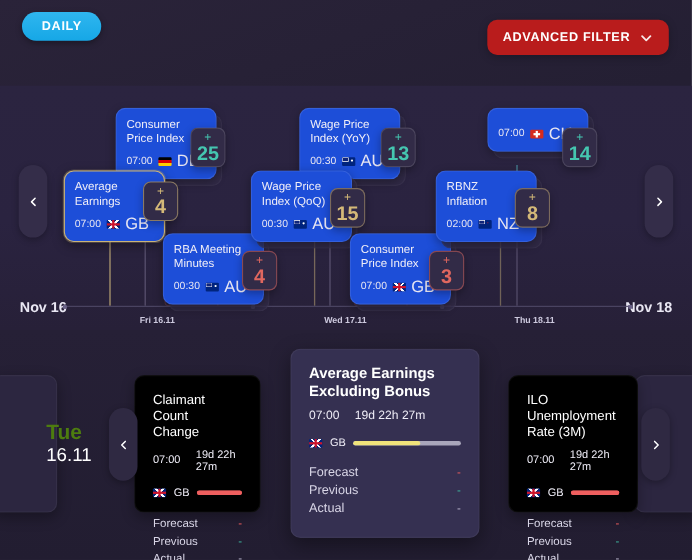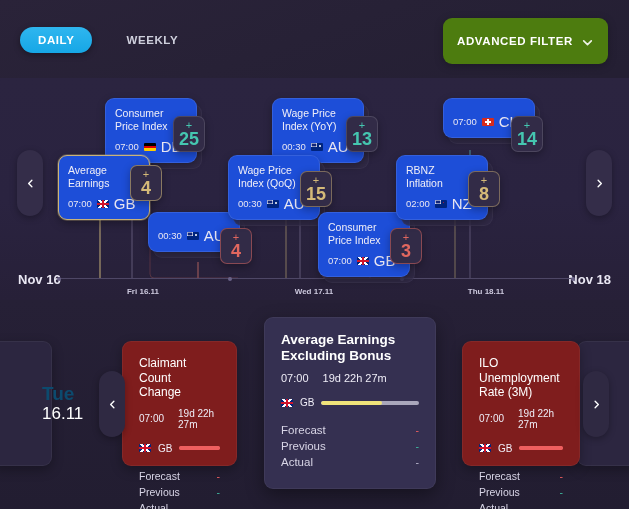--- a/index.html
+++ b/index.html
@@ -12,34 +12,34 @@
     background: #241f33;
     background: linear-gradient(160deg, #2a2339 0%, #241f33 40%, #241c2e 100%);
     position: relative;
     color: #ffffff;
   }
 
   
   .topbar {
     position: absolute; left: 0; top: 0; width: 629px; height: 78px;
   }
-  .seg-group { position: absolute; left: 20px; top: 27px; display: flex; align-items: center; gap: 16px; }
+  .seg-group { position: absolute; left: 20px; top: 11px; display: flex; align-items: center; gap: 16px; }
   .seg-btn {
     font-size: 11.5px; font-weight: bold; letter-spacing: 0.6px;
     color: #cfd0dd; padding: 7px 18px; border-radius: 14px; cursor: pointer;
     white-space: nowrap;
   }
   .seg-btn.active {
     background: linear-gradient(180deg,#2fb6ef 0%, #16a7e6 100%);
     color: #ffffff; box-shadow: 0 2px 6px rgba(0,0,0,.35);
   }
   .filter-btn {
     position: absolute; right: 21px; top: 18px;
-    width: 165px; height: 46px; border-radius: 9px;
-    background: #4d7c0f;
+    width: 165px; height: 32px; border-radius: 9px;
+    background: #b91c1c;
     display: flex; align-items: center; justify-content: space-between;
     padding: 0 14px; cursor: pointer;
     box-shadow: 0 2px 8px rgba(0,0,0,.25);
   }
   .filter-btn .lbl { font-size: 11.5px; font-weight: bold; letter-spacing: 0.6px; color: #ffffff; }
   .chev { width: 13px; height: 13px; opacity: .9; }
 
   
   .timeline-panel {
     position: absolute; left: 0; top: 78px; width: 629px; height: 222px;
@@ -105,34 +105,34 @@
   .axis-cap.end { right: 18px; }
   .axis-dot { position: absolute; width: 4px; height: 4px; border-radius: 50%; background: #6a6288; top: 6.5px; }
   .axis-tick { position: absolute; font-size: 8px; font-weight: bold; color: #cdc9de; top: 17px; transform: translateX(-50%); white-space: nowrap; }
 
   
   .bottom {
     position: absolute; left: 0; top: 300px; width: 629px; height: 209px;
     background: linear-gradient(180deg,#262036 0%, #221d31 100%);
   }
   .daylabel { position: absolute; left: 42px; top: 383px; text-align: left; z-index: 30; }
-  .daylabel .d1 { font-size: 19px; font-weight: bold; color: #0c4a6e; line-height: 21px; }
+  .daylabel .d1 { font-size: 19px; font-weight: bold; color: #4d7c0f; line-height: 21px; }
   .daylabel .d2 { font-size: 17px; font-weight: 400; color: #ffffff; line-height: 19px; }
 
   .bt-nav {
     position: absolute; width: 26px; height: 66px; border-radius: 13px;
     background: #2f2942; display: flex; align-items: center; justify-content: center;
     cursor: pointer; z-index: 35; box-shadow: 0 2px 7px rgba(0,0,0,.3);
   }
   .bt-nav.left { left: 99px; top: 371px; }
   .bt-nav.right { right: 20px; top: 371px; }
   .bt-nav svg { width: 11px; height: 11px; }
 
   .dcard {
-    position: absolute; border-radius: 9px; background: #7f1d1d;
+    position: absolute; border-radius: 9px; background: #000000;
     border: 1px solid rgba(255,255,255,.05);
     box-shadow: 0 4px 12px rgba(0,0,0,.3);
     padding: 14px 16px 14px 16px; z-index: 28;
   }
   .dcard.behind { z-index: 26; background: #2c2640; }
   .dcard.center {
     background: #353051; z-index: 32;
     box-shadow: 0 6px 18px rgba(0,0,0,.38);
   }
   .dc-title { font-size: 12px; line-height: 14.5px; color: #ffffff; font-weight: 400; white-space: pre-line; }
@@ -151,21 +151,20 @@
   .dc-row .k { font-size: 10.5px; color: #d8d5e6; }
   .dcard.center .dc-row .k { font-size: 11.5px; }
   .dc-row .v { font-size: 10.5px; }
 </style>
 </head>
 <body>
 
 <div class="topbar">
   <div class="seg-group">
     <div class="seg-btn active">DAILY</div>
-    <div class="seg-btn">WEEKLY</div>
   </div>
   <div class="filter-btn">
     <span class="lbl">ADVANCED FILTER</span>
     <span class="chev">
       <svg viewBox="0 0 24 24" fill="none" stroke="#ffffff" stroke-width="3" stroke-linecap="round" stroke-linejoin="round">
           <polyline points="5,9 12,16 19,9"></polyline>
         </svg>
     </span>
   </div>
 </div>
@@ -242,20 +241,22 @@
   </div>
   <div class="badge" style="left:72px; top:10px; color:#d4b978; border-color:rgba(212,185,120,.55);">
     <span class="plus">+</span>
     <span class="num">4</span>
   </div>
 </div>
 
 <div class="ev" style="left:148px; top:212px;">
   <div class="ev-stack"></div>
   <div class="ev-body">
+    <div class="ev-title">RBA Meeting
+Minutes</div>
     <div class="ev-meta">
       <span class="ev-time">00:30</span>
       <span class="flag" style="background:#00247d; position:relative;">
         <span style="position:absolute;left:0;top:0;width:6px;height:4px;background:#10257a;box-shadow:inset 0 0 0 0.6px #fff"></span>
         <span style="position:absolute;left:8px;top:2px;width:2px;height:2px;background:#fff;border-radius:50%"></span>
       </span>
       <span class="ev-cc">AU</span>
     </div>
   </div>
   <div class="badge" style="left:72px; top:16px; color:#e0675f; border-color:rgba(224,103,95,.5);">

